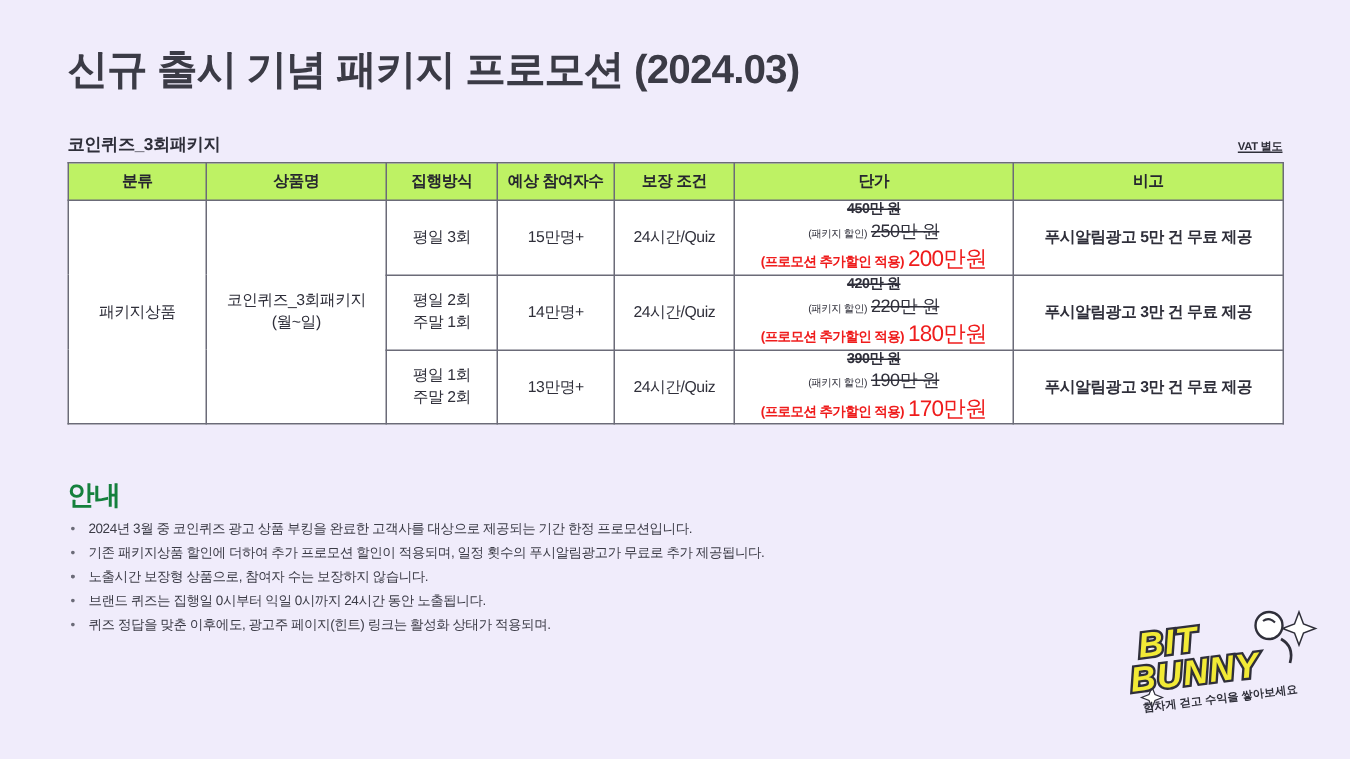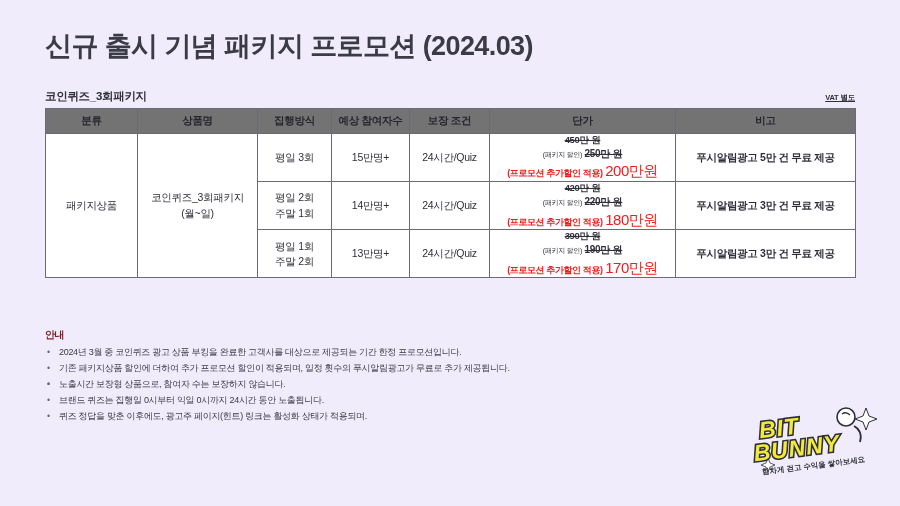--- a/index.html
+++ b/index.html
@@ -71,21 +71,21 @@
     background: #ffffff;
   }
   .promo-table th,
   .promo-table td {
     border: 1px solid #6b6b78;
     text-align: center;
     vertical-align: middle;
     padding: 0;
   }
   .promo-table thead th {
-    background: #737373;
+    background: #bef264;
     color: #26262f;
     font-size: 10.5px;
     font-weight: bold;
     height: 24px;
     letter-spacing: -0.3px;
   }
   .promo-table tbody td {
     font-size: 10.5px;
     color: #2f2f3a;
     letter-spacing: -0.3px;
@@ -110,22 +110,22 @@
   .price-line-2 {
     white-space: nowrap;
     margin-top: 1px;
   }
   .pkg-label {
     font-size: 7px;
     color: #2f2f3a;
     letter-spacing: -0.3px;
   }
   .price-strike-2 {
-    font-size: 10px;
-    font-weight: bold;
+    font-size: 12px;
+    font-weight: normal;
     color: #2f2f3a;
     text-decoration: line-through;
     text-decoration-thickness: 1px;
   }
   .price-line-3 {
     white-space: nowrap;
     margin-top: 2px;
     color: #ef1c1c;
   }
   .promo-label {
@@ -142,24 +142,24 @@
     color: #ef1c1c;
     font-size: 11px;
     font-weight: bold;
     letter-spacing: -0.3px;
   }
 
   
   .notice-title {
     position: absolute;
     left: 45px;
-    top: 328px;
-    font-size: 10px;
-    font-weight: bold;
-    color: #7f1d1d;
+    top: 318px;
+    font-size: 18px;
+    font-weight: bold;
+    color: #15803d;
     letter-spacing: -0.4px;
   }
   .notice-list {
     position: absolute;
     left: 45px;
     top: 344px;
     width: 720px;
     margin: 0;
     padding: 0;
     list-style: none;

